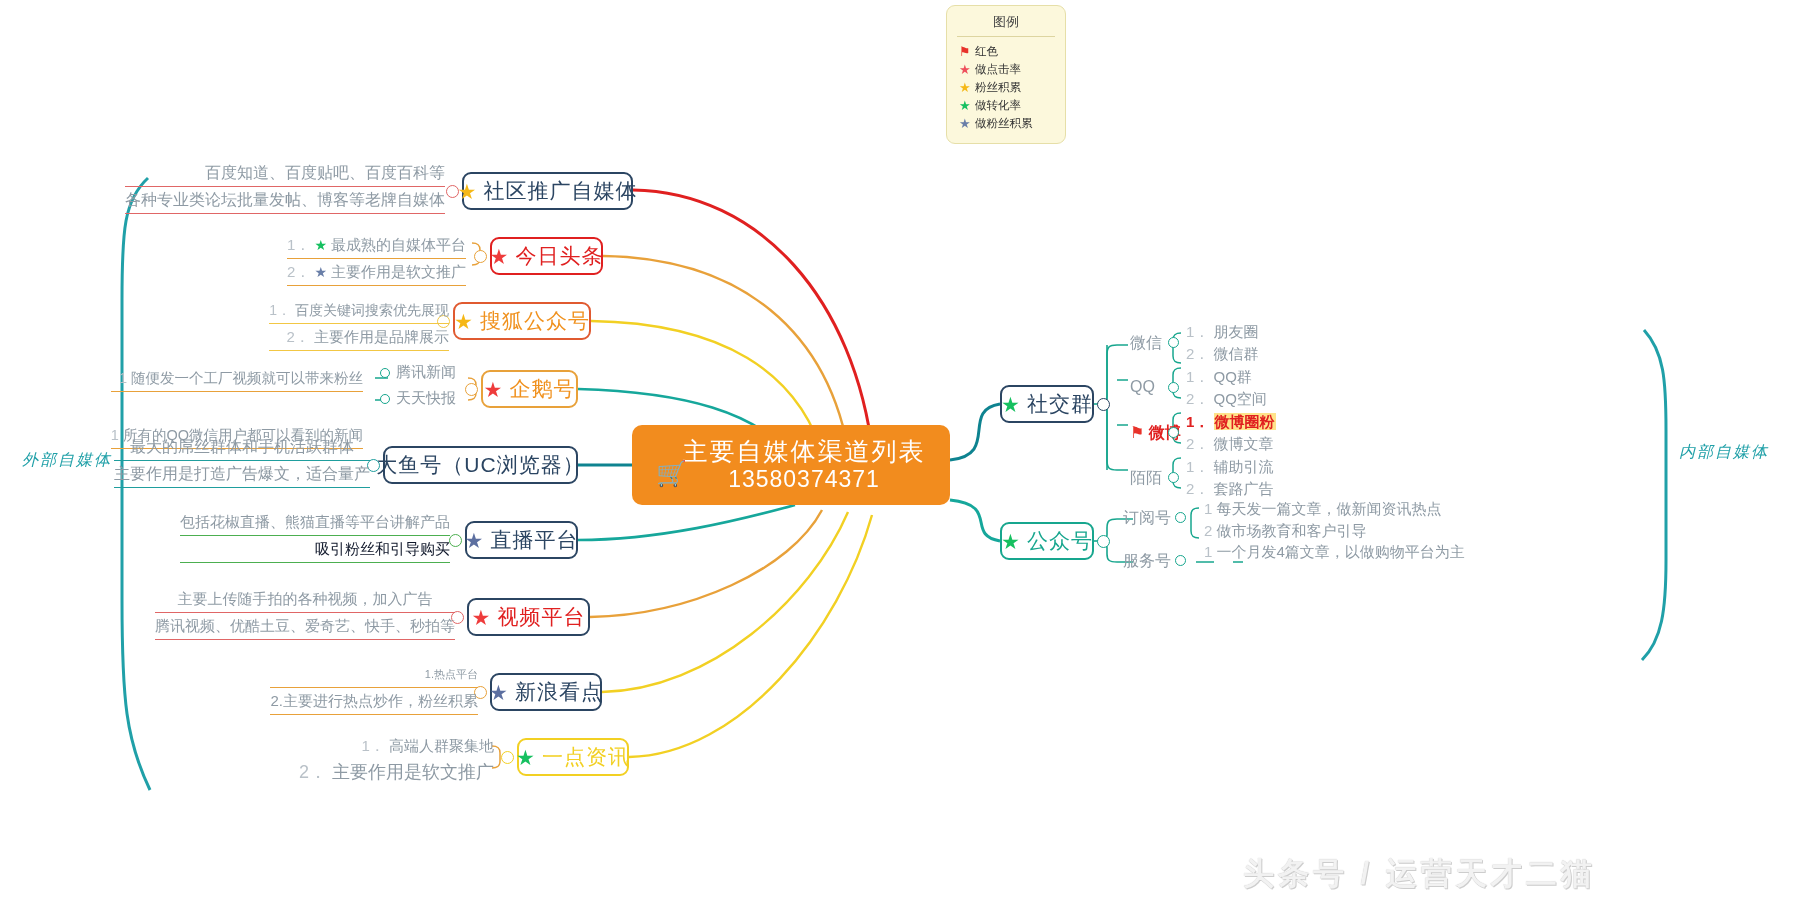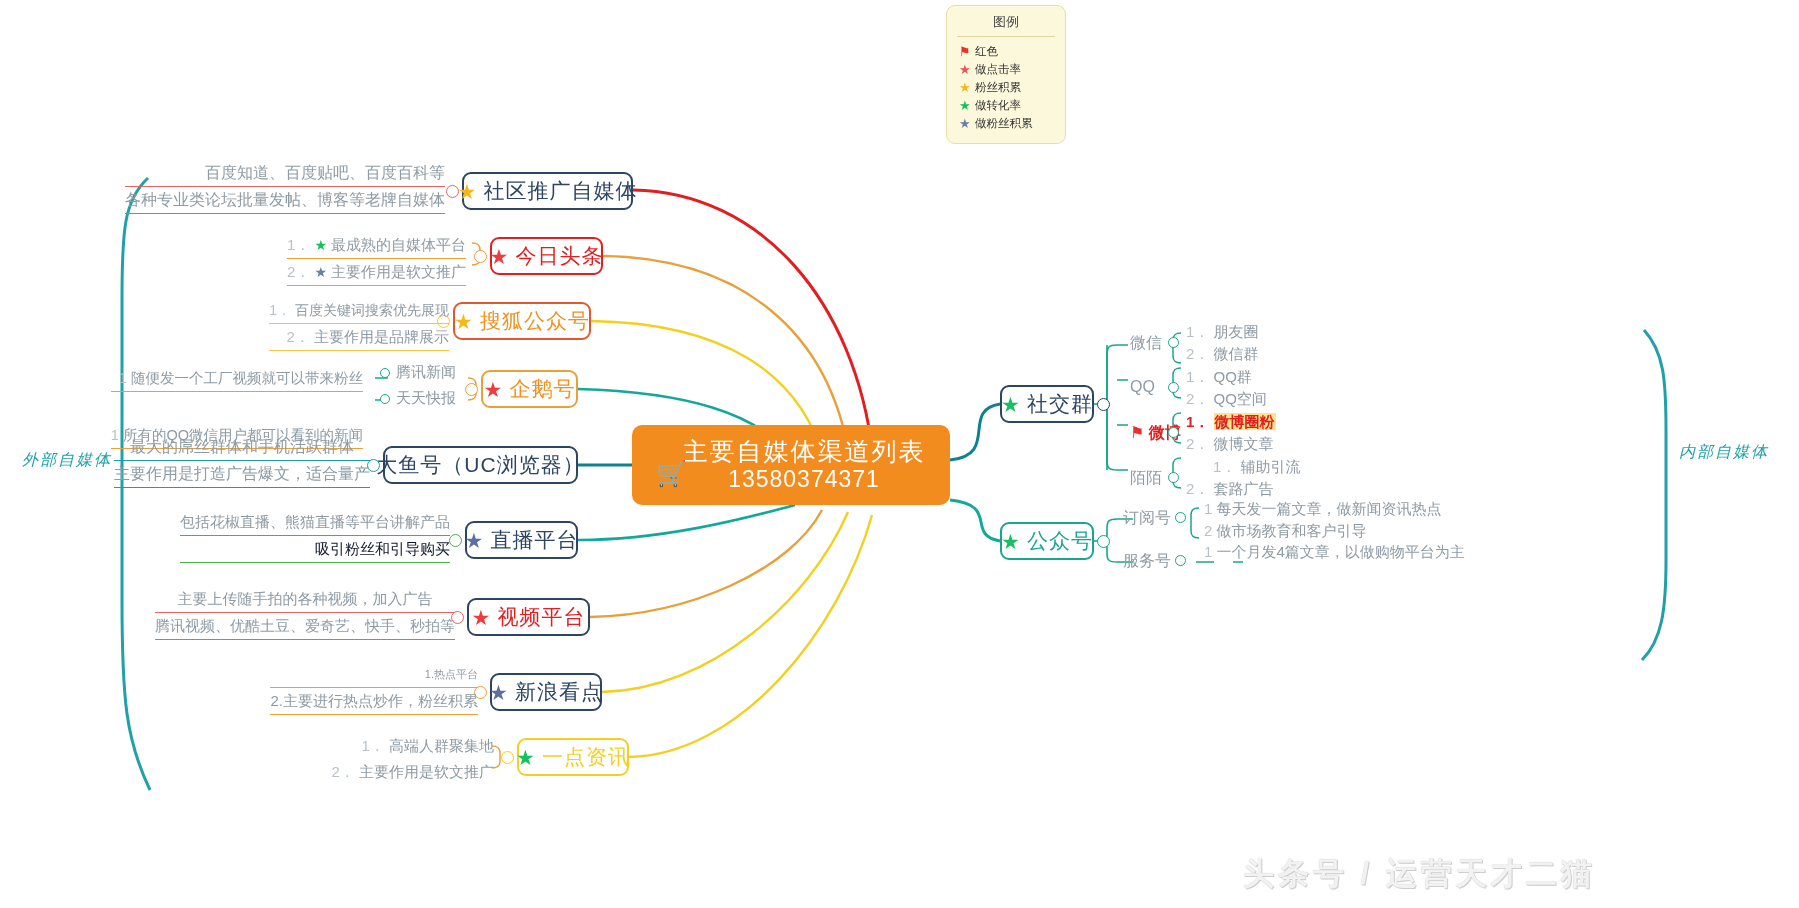--- a/index.html
+++ b/index.html
@@ -207,21 +207,21 @@
         <div style="font-size: 11px; line-height: 26px; color: rgb(142, 154, 164); white-space: nowrap; border-bottom: 1.4px solid rgb(232, 161, 58); text-align: right;"><span>1.热点平台</span></div>
         <div style="font-size: 15px; line-height: 26px; color: rgb(142, 154, 164); white-space: nowrap; border-bottom: 1.4px solid rgb(232, 161, 58); text-align: left;"><span>2.主要进行热点炒作，粉丝积累</span></div>
       </div>
       <div class="node" style="left: 517px; top: 738px; width: 112px; height: 38px; border: 2px solid rgb(242, 208, 35); color: rgb(242, 208, 35); font-size: 21px;">
         <span class="star" style="color: rgb(22, 192, 96);">★</span>
         <span class="lbl">一点资讯</span>
       </div>
       <div class="toggle" style="left: 501px; top: 751px; border: 1.4px solid rgb(242, 208, 35);"></div>
       <div style="position: absolute; right: 1305px; top: 733px; text-align: right;">
         <div style="font-size: 15px; line-height: 26px; color: rgb(142, 154, 164); white-space: nowrap; text-align: right;"><span class="num">1． </span><span>高端人群聚集地</span></div>
-        <div style="font-size: 15px; line-height: 26px; color: rgb(142, 154, 164); white-space: nowrap; text-align: right;"><span class="num">2． </span><span>主要作用是软文推广</span></div>
+        <div style="font-size: 18px; line-height: 26px; color: rgb(142, 154, 164); white-space: nowrap; text-align: right;"><span class="num">2． </span><span>主要作用是软文推广</span></div>
       </div>
     </div>
   <div id="right-nodes">
       <div class="node" style="left: 1000px; top: 385px; width: 94px; height: 38px; border: 2px solid rgb(43, 69, 98); color: rgb(43, 69, 98); font-size: 21px;">
         <span class="star" style="color: rgb(22, 192, 96);">★</span>
         <span class="lbl">社交群</span>
       </div>
       <div class="toggle" style="left: 1097px; top: 398px; border: 1.4px solid rgb(43, 69, 98);"></div>
       <div style="position: absolute; left: 1130px; top: 333px; font-size: 16px; color: rgb(142, 154, 164); white-space: nowrap;"><span>微信</span></div>
       <div class="toggle" style="left: 1168px; top: 337px; width: 11px; height: 11px; border: 1.4px solid rgb(23, 166, 142);"></div>
@@ -230,21 +230,21 @@
       <div style="position: absolute; left: 1130px; top: 378px; font-size: 16px; color: rgb(142, 154, 164); white-space: nowrap;"><span>QQ</span></div>
       <div class="toggle" style="left: 1168px; top: 382px; width: 11px; height: 11px; border: 1.4px solid rgb(23, 166, 142);"></div>
       <div style="position: absolute; left: 1186px; top: 368px; font-size: 15px; white-space: nowrap; color: rgb(142, 154, 164);"><span style="color: rgb(185, 193, 200);">1． </span><span>QQ群</span></div>
       <div style="position: absolute; left: 1186px; top: 390px; font-size: 15px; white-space: nowrap; color: rgb(142, 154, 164);"><span style="color: rgb(185, 193, 200);">2． </span><span>QQ空间</span></div>
       <div style="position: absolute; left: 1130px; top: 423px; font-size: 16px; color: rgb(224, 32, 32); white-space: nowrap; font-weight: bold;"><span style="color: rgb(232, 50, 42);">⚑ </span><span>微博</span></div>
       <div class="toggle" style="left: 1168px; top: 427px; width: 11px; height: 11px; border: 1.4px solid rgb(23, 166, 142);"></div>
       <div style="position: absolute; left: 1186px; top: 413px; font-size: 15px; white-space: nowrap; color: rgb(224, 32, 32); font-weight: bold;"><span style="color: rgb(224, 32, 32);">1． </span><span style="background: rgb(255, 227, 138); padding: 0px 1px;">微博圈粉</span></div>
       <div style="position: absolute; left: 1186px; top: 435px; font-size: 15px; white-space: nowrap; color: rgb(142, 154, 164);"><span style="color: rgb(185, 193, 200);">2． </span><span>微博文章</span></div>
       <div style="position: absolute; left: 1130px; top: 468px; font-size: 16px; color: rgb(142, 154, 164); white-space: nowrap;"><span>陌陌</span></div>
       <div class="toggle" style="left: 1168px; top: 472px; width: 11px; height: 11px; border: 1.4px solid rgb(23, 166, 142);"></div>
-      <div style="position: absolute; left: 1186px; top: 458px; font-size: 15px; white-space: nowrap; color: rgb(142, 154, 164); margin-left: 27px;"><span style="color: rgb(185, 193, 200);">1． </span><span>辅助引流</span></div>
+      <div style="position: absolute; left: 1186px; top: 458px; font-size: 15px; white-space: nowrap; color: rgb(142, 154, 164);"><span style="color: rgb(185, 193, 200);">1． </span><span>辅助引流</span></div>
       <div style="position: absolute; left: 1186px; top: 480px; font-size: 15px; white-space: nowrap; color: rgb(142, 154, 164);"><span style="color: rgb(185, 193, 200);">2． </span><span>套路广告</span></div>
       <div class="node" style="left: 1000px; top: 522px; width: 94px; height: 38px; border: 2px solid rgb(23, 166, 142); color: rgb(23, 166, 142); font-size: 21px;">
         <span class="star" style="color: rgb(22, 192, 96);">★</span>
         <span class="lbl">公众号</span>
       </div>
       <div class="toggle" style="left: 1097px; top: 535px; border: 1.4px solid rgb(23, 166, 142);"></div>
       <div style="position: absolute; left: 1123px; top: 508px; font-size: 16px; color: rgb(142, 154, 164); white-space: nowrap;"><span>订阅号</span></div>
       <div class="toggle" style="left: 1175px; top: 512px; width: 11px; height: 11px; border: 1.4px solid rgb(23, 166, 142);"></div>
       <div style="position: absolute; left: 1204px; top: 500px; font-size: 15px; white-space: nowrap; color: rgb(142, 154, 164);"><span style="color: rgb(185, 193, 200);">1 </span><span>每天发一篇文章，做新闻资讯热点</span></div>
       <div style="position: absolute; left: 1204px; top: 522px; font-size: 15px; white-space: nowrap; color: rgb(142, 154, 164);"><span style="color: rgb(185, 193, 200);">2 </span><span>做市场教育和客户引导</span></div>

